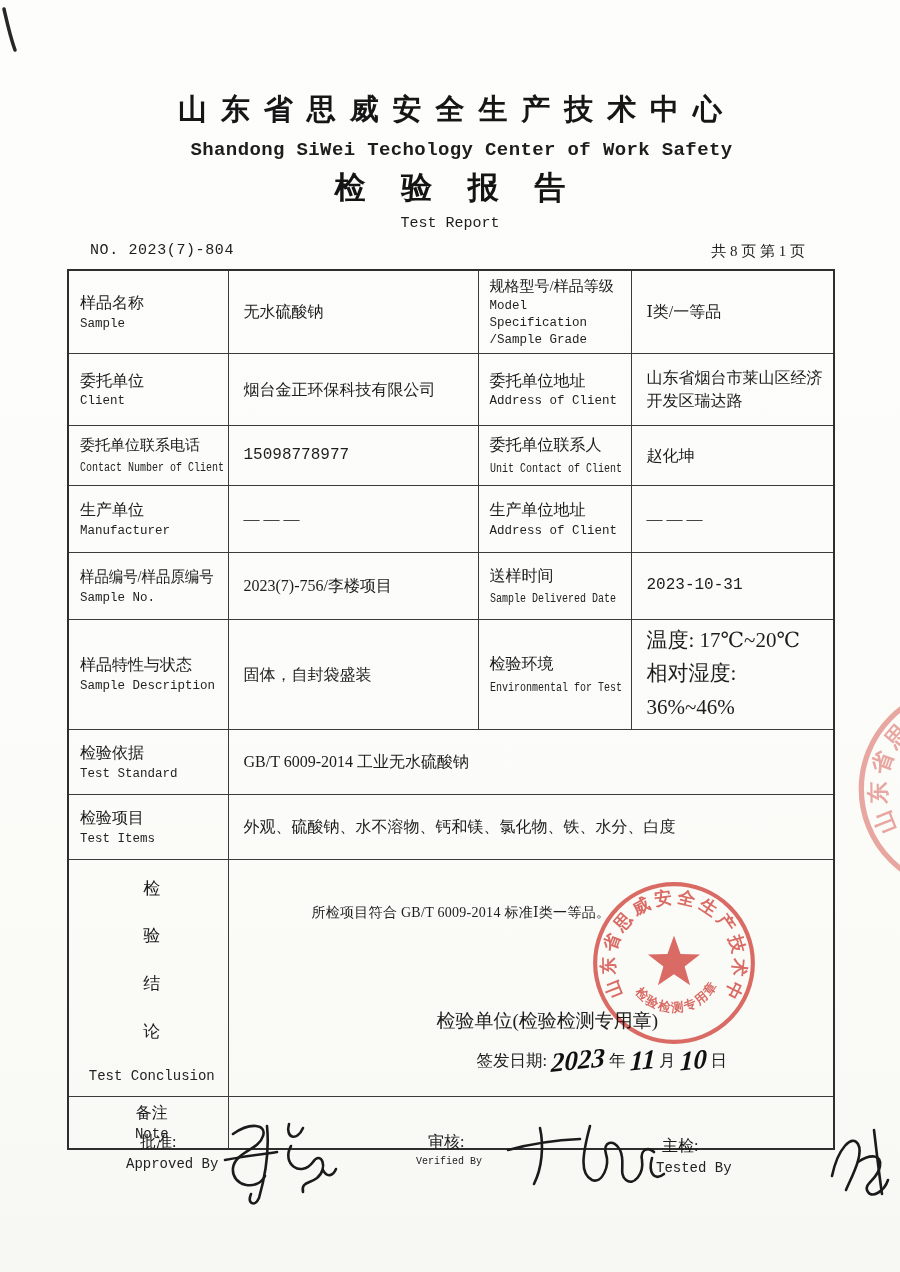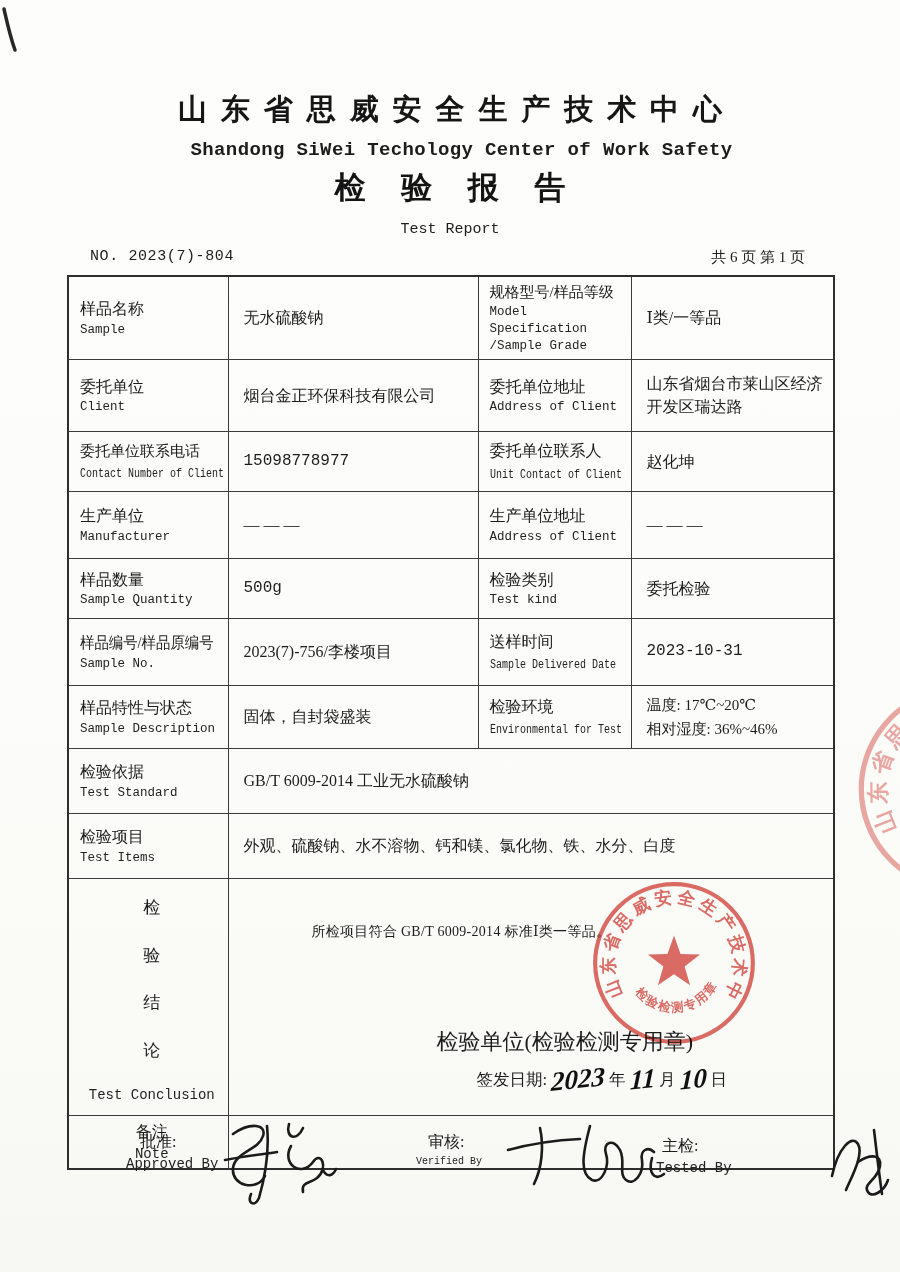--- a/index.html
+++ b/index.html
@@ -8,48 +8,48 @@
     background:linear-gradient(180deg,#fdfdfc 0%,#fbfbf8 70%,#f7f7f4 100%);
     color:#1d1d1d;font-family:"Liberation Serif","DejaVu Serif",serif;
   }
   
   .org-cn{margin-top:90px;text-align:center;font-size:29px;font-weight:bold;
     letter-spacing:0.48em;text-indent:0.48em;color:#161616;}
   .org-en{margin-top:9px;text-align:center;font-size:19px;font-weight:bold;
     letter-spacing:0.02em;font-family:"Liberation Mono","DejaVu Sans Mono",monospace;padding-left:23px;}
   .title-cn{margin-top:6px;text-align:center;font-size:31px;font-weight:bold;
     letter-spacing:1.15em;text-indent:1.15em;color:#141414;}
-  .title-en{margin-top:12px;text-align:center;font-size:15px;
+  .title-en{margin-top:6px;text-align:center;font-size:15px;
     font-family:"Liberation Mono","DejaVu Sans Mono",monospace;}
   .meta-row{display:flex;justify-content:space-between;margin:10px 95px 0 90px;
     font-size:15px;}
   .meta-no{font-family:"Liberation Mono","DejaVu Sans Mono",monospace;letter-spacing:.04em;}
   .meta-page{font-size:15px;}
   
   table.report{border-collapse:collapse;table-layout:fixed;width:766px;
     margin:8px 0 0 67px;border:2px solid #2e2e2e;}
   td{border:1.5px solid #3b3b3b;vertical-align:middle;overflow:hidden;}
   td.label{padding:4px 4px 4px 11px;}
   td.val{padding:4px 6px 4px 15px;font-size:16px;line-height:1.45;margin-top:40px;}
   .cn{font-size:16px;line-height:1.55;color:#1b1b1b;}
   .en{font-size:12.5px;line-height:1.35;color:#222;
     font-family:"Liberation Mono","DejaVu Sans Mono",monospace;}
   .cond{display:inline-block;transform:scaleX(.8);transform-origin:0 50%;white-space:nowrap;}
   .cn-cond{display:inline-block;transform:scaleX(.9);transform-origin:0 50%;white-space:nowrap;}
   .mono-val{font-family:"Liberation Mono","DejaVu Sans Mono",monospace;font-size:15px;}
-  .two-line div{font-size:15px;line-height:1.6;}
+  .two-line div{font-size:21px;line-height:1.6;}
   
   td.concl-label{vertical-align:top;}
   .concl-stack{height:210px;display:flex;flex-direction:column;align-items:center;
     justify-content:space-between;padding:12px 0 6px 0;}
   .concl-stack .cn{font-size:17px;}
   .concl-stack .en{font-size:14px;}
   td.concl-body{position:relative;padding:0;}
   .concl-text{position:absolute;left:83px;top:44px;font-size:14px;letter-spacing:.02em;}
-  .unit-line{position:absolute;left:208px;top:148px;font-size:22px;}
+  .unit-line{position:absolute;left:208px;top:148px;font-size:19px;}
   .date-line{position:absolute;left:248px;top:182px;display:flex;align-items:baseline;font-size:16.5px;}
   .hand{font-style:italic;font-weight:bold;font-size:27px;color:#101010;
     display:inline-block;transform:rotate(-6deg) skewX(-8deg);margin:0 4px;position:relative;top:3px;}
   .note-stack{text-align:center;}
   
   .stamp{position:absolute;mix-blend-mode:multiply;pointer-events:none;}
   .stamp-main{left:591px;top:880px;width:166px;height:166px;opacity:.85;}
   .stamp-edge{left:856px;top:683px;width:212px;height:212px;opacity:.5;}
   
   .sig-label{position:absolute;}
@@ -67,21 +67,21 @@
   <svg class="corner-mark" width="20" height="48">
     <path d="M4,3 C7,16 10,30 15,44" stroke="#272727" stroke-width="3.5" fill="none" stroke-linecap="round"></path>
   </svg>
 
   <div class="org-cn">山东省思威安全生产技术中心</div>
   <div class="org-en">Shandong SiWei Techology Center of Work Safety</div>
   <div class="title-cn">检验报告</div>
   <div class="title-en">Test Report</div>
   <div class="meta-row">
     <span class="meta-no">NO.  2023(7)-804</span>
-    <span class="meta-page">共 6 页 第 1 页</span>
+    <span class="meta-page">共 8 页 第 1 页</span>
   </div>
 
   <table class="report">
     <colgroup>
         <col style="width:160px">
         <col style="width:250px">
         <col style="width:153px">
         <col style="width:203px">
       </colgroup>
 
@@ -125,32 +125,20 @@
             <div class="en">Manufacturer</div>
           </td>
       <td class="val">— — —</td>
       <td class="label">
             <div class="cn">生产单位地址</div>
             <div class="en">Address of Client</div>
           </td>
       <td class="val">— — —</td>
     </tr>
 
-    <tr style="height:60px">
-      <td class="label">
-            <div class="cn">样品数量</div>
-            <div class="en">Sample Quantity</div>
-          </td>
-      <td class="val mono-val">500g</td>
-      <td class="label">
-            <div class="cn">检验类别</div>
-            <div class="en">Test kind</div>
-          </td>
-      <td class="val">委托检验</td>
-    </tr>
 
     <tr style="height:67px">
       <td class="label"><div class="cn cn-cond">样品编号/样品原编号</div><div class="en">Sample  No.</div></td>
       <td class="val">2023(7)-756/李楼项目</td>
       <td class="label"><div class="cn">送样时间</div><div class="en cond">Sample Delivered Date</div></td>
       <td class="val mono-val">2023-10-31</td>
     </tr>
 
     <tr style="height:63px">
       <td class="label">

